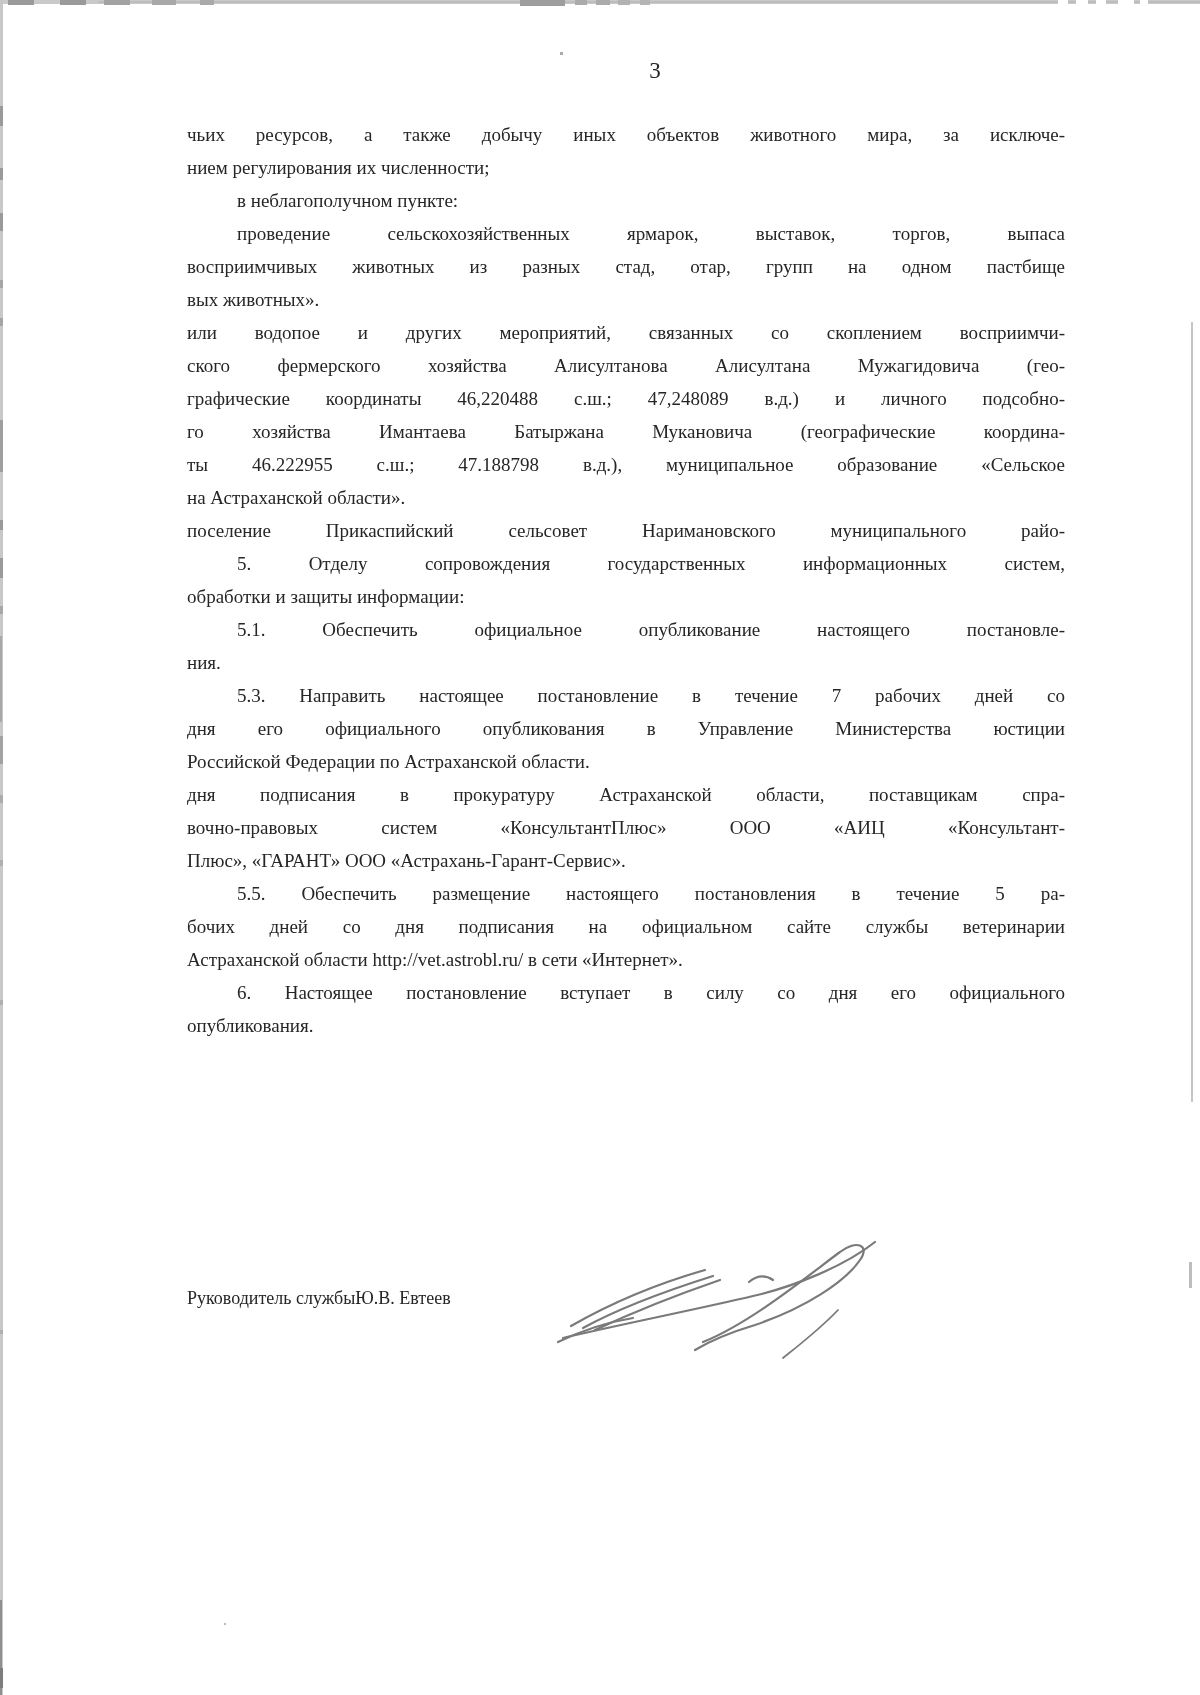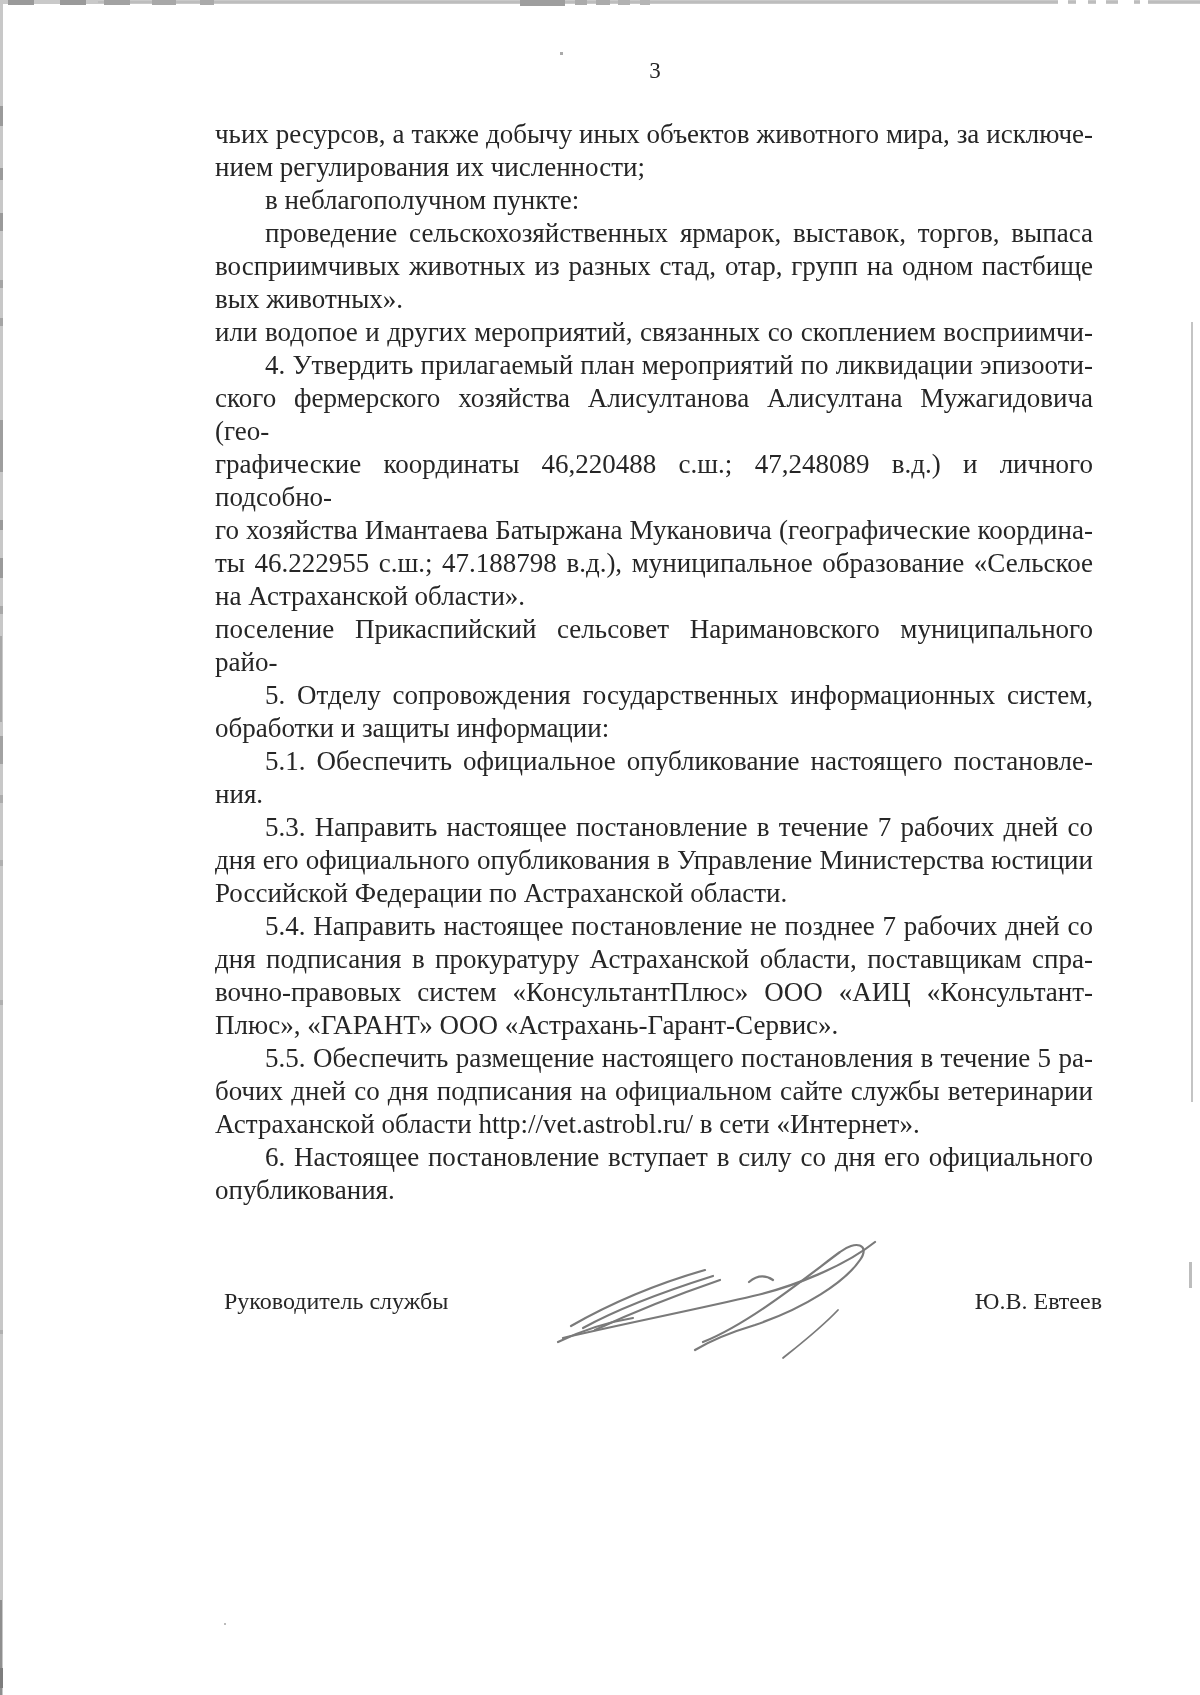--- a/index.html
+++ b/index.html
@@ -12,33 +12,31 @@
     color:#262626;
   }
   .page-number{
     position:absolute;top:58px;left:0;width:1200px;
     text-align:center;
     font-size:23px;
     transform:translateX(55px);
   }
   .doc-body{
     position:absolute;left:187px;top:118px;width:878px;
-    font-size:27px;line-height:33px;
+    font-size:19px;line-height:33px;
     text-align:justify;
     text-justify:inter-word;
-    margin-left:28px;
   }
   .line{text-align:justify;text-align-last:justify;white-space:normal;}
   .line.last{text-align-last:auto;}
   .line.indent{text-indent:50px;}
   .sig-row{
     position:absolute;left:187px;top:1288px;width:878px;
-    display:flex;justify-content:space-between;
-    font-size:24px;
-    margin-left:37px;
+    display:flex;justify-content:flex-start;
+    font-size:18px;
   }
   .signature-svg{
     position:absolute;left:553px;top:1230px;width:332px;height:130px;
   }
   .art{position:absolute;}
 </style>
 </head>
 <body>
 
 <div class="page">
@@ -88,35 +86,33 @@
   <div class="page-number">3</div>
 
   <div class="doc-body">
       <div class="line">чьих ресурсов, а также добычу иных объектов животного мира, за исключе-</div>
       <div class="line last">нием регулирования их численности;</div>
       <div class="line indent last">в неблагополучном пункте:</div>
       <div class="line indent">проведение сельскохозяйственных ярмарок, выставок, торгов, выпаса</div>
       <div class="line">восприимчивых животных из разных стад, отар, групп на одном пастбище</div>
       <div class="line last">вых животных».</div>
       <div class="line">или водопое и других мероприятий, связанных со скоплением восприимчи-</div>
-      <div class="line indent">4. Утвердить прилагаемый план мероприятий по ликвидации эпизооти-</div>
       <div class="line">ского фермерского хозяйства Алисултанова Алисултана Мужагидовича (гео-</div>
       <div class="line">графические координаты 46,220488 с.ш.; 47,248089 в.д.) и личного подсобно-</div>
       <div class="line">го хозяйства Имантаева Батыржана Мукановича (географические координа-</div>
       <div class="line">ты 46.222955 с.ш.; 47.188798 в.д.), муниципальное образование «Сельское</div>
       <div class="line last">на Астраханской области».</div>
       <div class="line">поселение Прикаспийский сельсовет Наримановского муниципального райо-</div>
       <div class="line indent">5. Отделу сопровождения государственных информационных систем,</div>
       <div class="line last">обработки и защиты информации:</div>
       <div class="line indent">5.1. Обеспечить официальное опубликование настоящего постановле-</div>
       <div class="line last">ния.</div>
       <div class="line indent">5.3. Направить настоящее постановление в течение 7 рабочих дней со</div>
       <div class="line">дня его официального опубликования в Управление Министерства юстиции</div>
       <div class="line last">Российской Федерации по Астраханской области.</div>
-      <div class="line indent">5.4. Направить настоящее постановление не позднее 7 рабочих дней со</div>
       <div class="line">дня подписания в прокуратуру Астраханской области, поставщикам спра-</div>
       <div class="line">вочно-правовых систем «КонсультантПлюс» ООО «АИЦ «Консультант-</div>
       <div class="line last">Плюс», «ГАРАНТ» ООО «Астрахань-Гарант-Сервис».</div>
       <div class="line indent">5.5. Обеспечить размещение настоящего постановления в течение 5 ра-</div>
       <div class="line">бочих дней со дня подписания на официальном сайте службы ветеринарии</div>
       <div class="line last">Астраханской области http://vet.astrobl.ru/ в сети «Интернет».</div>
       <div class="line indent">6. Настоящее постановление вступает в силу со дня его официального</div>
       <div class="line last">опубликования.</div>
     </div>
 

